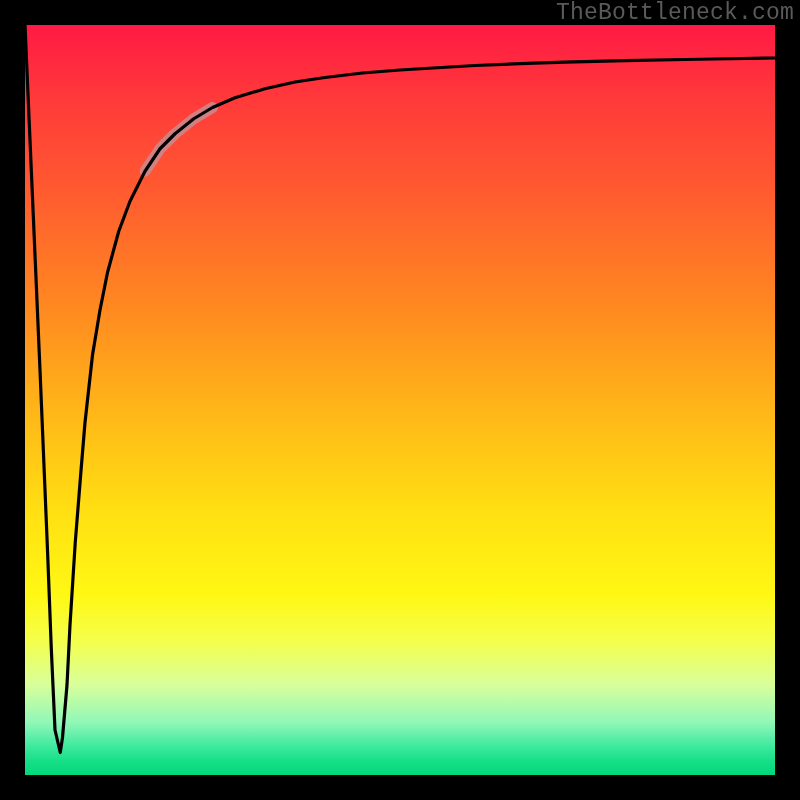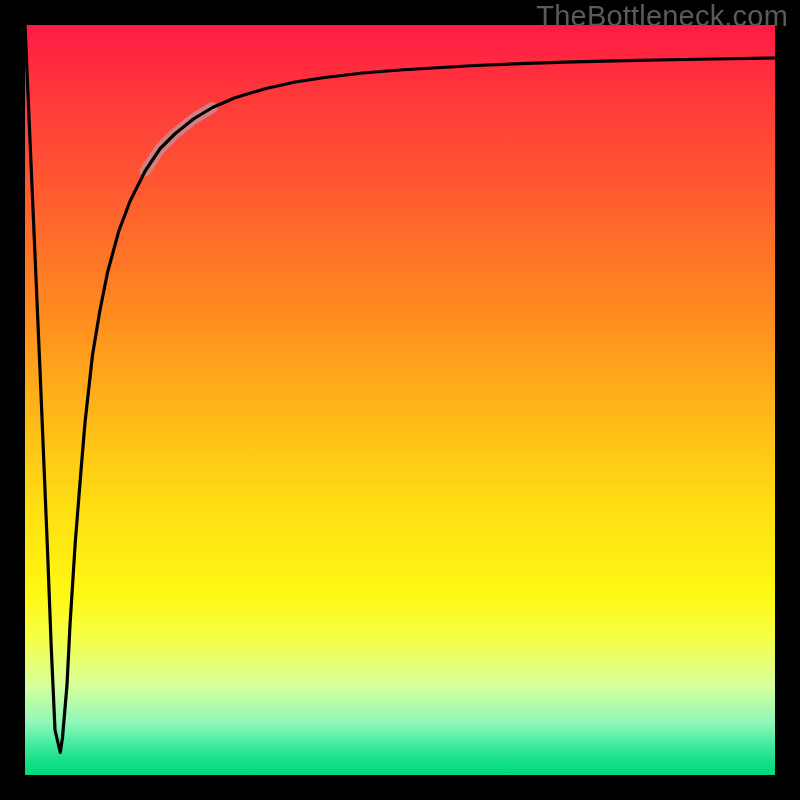--- a/index.html
+++ b/index.html
@@ -53,26 +53,26 @@
   .curve-svg {
     position: absolute;
     left: 0;
     top: 0;
     width: 750px;
     height: 750px;
   }
   .watermark {
     position: absolute;
     top: 0;
-    right: 12px;
-    font-size: 29px;
+    right: 6px;
+    font-size: 23px;
     font-weight: 400;
     color: #5a5a5a;
     letter-spacing: 0.2px;
-    font-family: Liberation Sans, sans-serif;
+    font-family: Liberation Mono, monospace;
     user-select: none;
   }
 </style>
 </head>
 <body>
 
 <div class="frame">
   <div class="plot-area">
     <div class="gradient-bg"></div>
     <svg class="curve-svg" viewBox="0 0 750 750" preserveAspectRatio="none">

